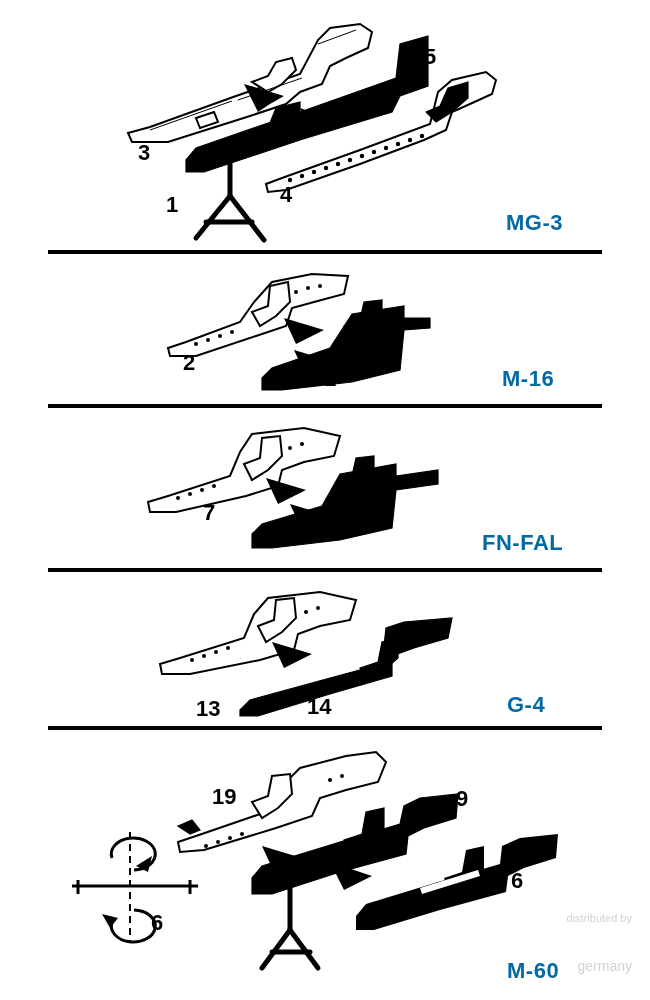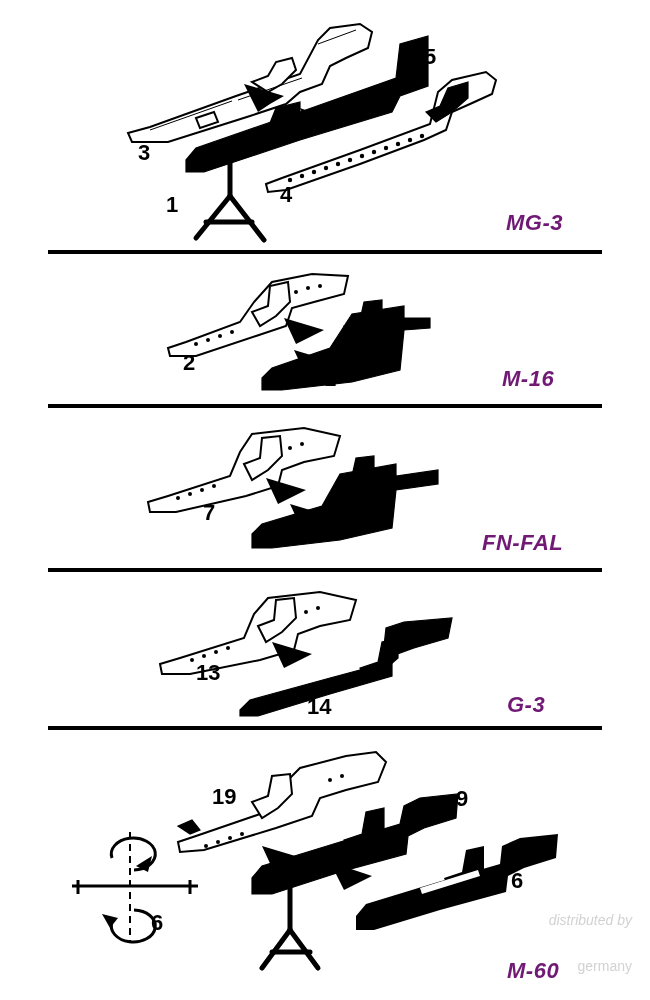--- a/index.html
+++ b/index.html
@@ -26,40 +26,38 @@
     left: 48px;
     width: 554px;
     height: 4px;
     background: #000000;
   }
   .group-label {
     position: absolute;
     font-weight: bold;
     font-size: 22px;
     letter-spacing: 0.5px;
-    color: #701a75;
+    color: #0369a1;
     white-space: nowrap;
-    font-style: italic;
   }
   .part-num {
     position: absolute;
     font-weight: bold;
     font-size: 22px;
     color: #000000;
     white-space: nowrap;
   }
   .wm {
     position: absolute;
     color: #d2d2d2;
     white-space: nowrap;
     pointer-events: none;
   }
   .wm-line1 {
-    font-style: italic;
-    font-size: 14px;
+    font-size: 11px;
     right: 18px;
     top: 912px;
   }
   .wm-line2 {
     font-weight: bold;
     font-size: 40px;
     letter-spacing: 1px;
     right: 52px;
     top: 930px;
   }
@@ -258,35 +256,35 @@
   </svg>
 
   <div class="divider" style="top:250px;"></div>
   <div class="divider" style="top:404px;"></div>
   <div class="divider" style="top:568px;"></div>
   <div class="divider" style="top:726px;"></div>
 
   <div class="group-label" style="left:506px; top:210px;">MG-3</div>
   <div class="group-label" style="left:502px; top:366px;">M-16</div>
   <div class="group-label" style="left:482px; top:530px;text-align:right;">FN-FAL</div>
-  <div class="group-label" style="left:507px; top:692px;">G-3</div>
+  <div class="group-label" style="left:507px; top:692px;">G-4</div>
   <div class="group-label" style="left:507px; top:958px;">M-60</div>
 
   <div class="part-num" style="left:138px; top:140px;">3</div>
   <div class="part-num" style="left:424px; top:44px;">5</div>
   <div class="part-num" style="left:166px; top:192px;">1</div>
   <div class="part-num" style="left:280px; top:182px;">4</div>
 
   <div class="part-num" style="left:183px; top:350px;">2</div>
   <div class="part-num" style="left:324px; top:366px;">1</div>
 
   <div class="part-num" style="left:203px; top:500px;">7</div>
   <div class="part-num" style="left:331px; top:518px;">8</div>
 
-  <div class="part-num" style="left:196px; top:660px;">13</div>
+  <div class="part-num" style="left:196px; top:696px;">13</div>
   <div class="part-num" style="left:307px; top:694px;">14</div>
 
   <div class="part-num" style="left:212px; top:784px;">19</div>
   <div class="part-num" style="left:456px; top:786px;">9</div>
   <div class="part-num" style="left:511px; top:868px;">6</div>
   <div class="part-num" style="left:151px; top:910px;">6</div>
 
   <div class="wm wm-line1">distributed by</div>
   <div class="wm wm-line3">germany</div>
 

